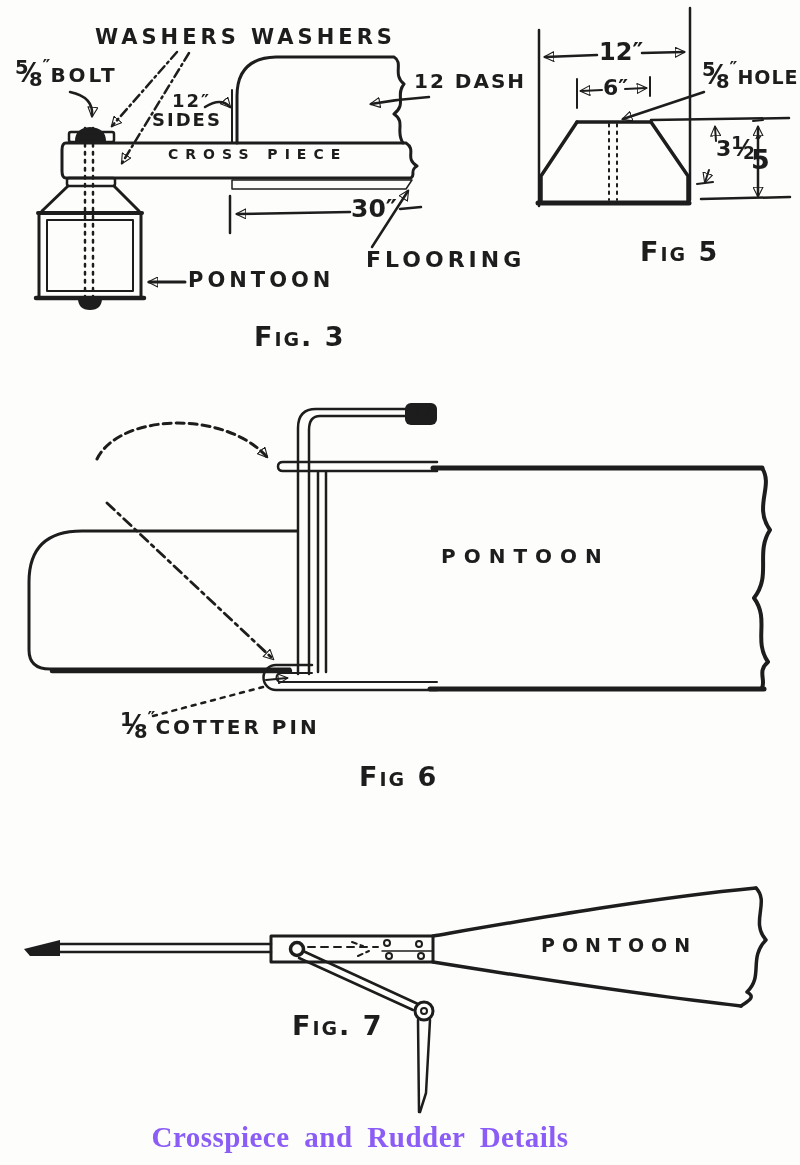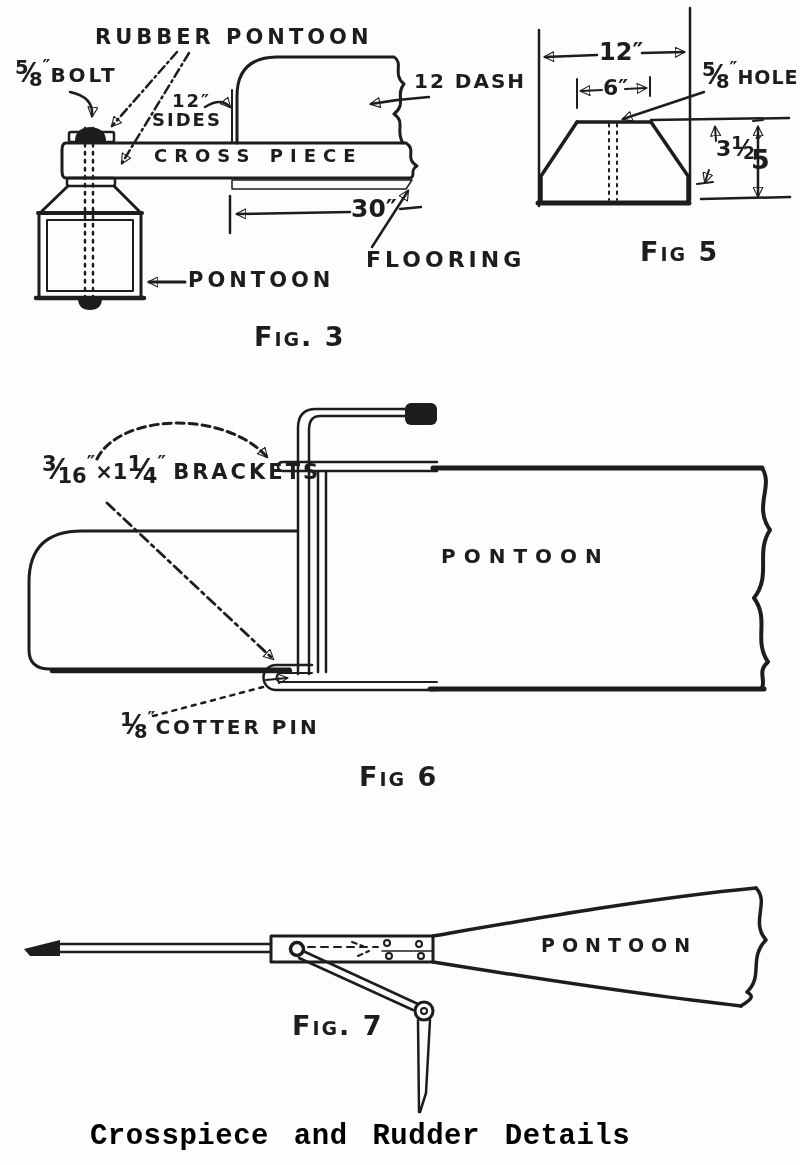--- a/index.html
+++ b/index.html
@@ -15,22 +15,22 @@
   #art .ink { fill:#1d1d1d; stroke:none; }
   .lbl { position:absolute; font-weight:700; white-space:nowrap; line-height:1.05; }
   .hand { font-family:"DejaVu Sans", sans-serif; }
   .fr { display:inline-block; white-space:nowrap; }
   .fr .n  { display:inline-block; transform:translateY(-0.40em); font-size:0.78em; }
   .fr .sl { display:inline-block; margin:0 -2px; font-size:1.05em; }
   .fr .d  { display:inline-block; transform:translateY(0.20em); font-size:0.78em; }
   .fr .q  { display:inline-block; transform:translateY(-0.55em); font-size:0.70em; letter-spacing:0; }
   .figcap { font-variant:small-caps; letter-spacing:2px; font-size:27px; }
   .caption {
-    font-family:Liberation Mono, monospace; font-weight:700;
-    font-size:29px; letter-spacing:0.5px; word-spacing:7px; color:#000000;
+    font-family:Liberation Serif, serif; font-weight:700;
+    font-size:29px; letter-spacing:0.5px; word-spacing:7px; color:#8b5cf6;
   }
 </style>
 </head>
 <body>
 
 <div id="page">
 
   <svg id="art" width="800" height="1165" viewBox="0 0 800 1165">
     <defs>
       <marker id="ah" viewBox="0 0 10 10" refX="8.5" refY="5" markerWidth="11" markerHeight="11" orient="auto" markerUnits="userSpaceOnUse">
@@ -139,32 +139,32 @@
       <path d="M303,951 L418,1004 M299,958 L413,1010" stroke-width="2.5"></path>
       <circle cx="424" cy="1011" r="9" stroke-width="3"></circle>
       <circle cx="424" cy="1011" r="3" stroke-width="2"></circle>
       <path d="M418,1020 L419,1112 M430,1020 L426,1093 M426,1093 L420,1112" stroke-width="2.5"></path>
       <path d="M433,936 C520,921 650,898 756,888" stroke-width="3.5"></path>
       <path d="M433,962 C520,976 650,996 741,1006" stroke-width="3.5"></path>
       <path d="M756,888 C770,902 750,922 766,940 C748,958 764,976 747,992 C758,998 744,1003 741,1006" stroke-width="3.5"></path>
     </g>
   </svg>
 
-  <div class="lbl hand" style="left:95px; top:26px; font-size:21px; letter-spacing:4px;">RUBBER PONTOON</div>
+  <div class="lbl hand" style="left:95px; top:26px; font-size:21px; letter-spacing:4px;">WASHERS WASHERS</div>
 
   <div class="lbl hand" style="left:15px; top:60px; font-size:20px;text-align:right;">
     <span class="fr" style="font-size:25px;"><span class="n">5</span><span class="sl">⁄</span><span class="d">8</span><span class="q">″</span></span><span style="letter-spacing:3px;">BOLT</span>
   </div>
 
   <div class="lbl hand" style="left:152px; top:92px; font-size:18px; letter-spacing:2px;">
     <div style="padding-left:20px;">12″</div>
     <div>SIDES</div>
   </div>
 
-  <div class="lbl hand" style="left:154px; top:147px; font-size:18px; letter-spacing:7px;">CROSS  PIECE</div>
+  <div class="lbl hand" style="left:168px; top:147px; font-size:14px; letter-spacing:7px;">CROSS  PIECE</div>
 
   <div class="lbl hand" style="left:414px; top:71px; font-size:20px; letter-spacing:2px;">12 DASH</div>
 
   <div class="lbl hand" style="left:351px; top:196px; font-size:25px;">30″</div>
 
   <div class="lbl hand" style="left:366px; top:248px; font-size:22px; letter-spacing:4px;">FLOORING</div>
 
   <div class="lbl hand" style="left:188px; top:269px; font-size:21px; letter-spacing:4px;">PONTOON</div>
 
   <div class="lbl hand figcap" style="left:254px; top:323px;">Fig. 3</div>
@@ -178,23 +178,20 @@
   </div>
 
   <div class="lbl hand" style="left:716px; top:136px; font-size:22px;">
     <span>3</span><span class="fr"><span class="n">1</span><span class="sl">⁄</span><span class="d">2</span><span class="q">″</span></span>
   </div>
 
   <div class="lbl hand" style="left:751px; top:146px; font-size:27px;">5</div>
 
   <div class="lbl hand figcap" style="left:640px; top:238px;">Fig 5</div>
 
-  <div class="lbl hand" style="left:42px; top:455px; font-size:21px;">
-    <span class="fr" style="font-size:27px;"><span class="n">3</span><span class="sl">⁄</span><span class="d">16</span><span class="q">″</span></span><span>×</span><span>1</span><span class="fr" style="font-size:27px;"><span class="n">1</span><span class="sl">⁄</span><span class="d">4</span><span class="q">″</span></span>&nbsp;<span style="letter-spacing:3px;">BRACKETS</span>
-  </div>
 
   <div class="lbl hand" style="left:441px; top:546px; font-size:20px; letter-spacing:8px;">PONTOON</div>
 
   <div class="lbl hand" style="left:112px; top:712px; font-size:20px;">
     <span class="fr" style="font-size:25px;margin-left:8px;"><span class="n">1</span><span class="sl">⁄</span><span class="d">8</span><span class="q">″</span></span><span style="letter-spacing:3px;margin-top:9px;">COTTER PIN</span>
   </div>
 
   <div class="lbl hand figcap" style="left:359px; top:753px;margin-top:10px;">Fig 6</div>
 
   <div class="lbl hand" style="left:541px; top:936px; font-size:19px; letter-spacing:7px;">PONTOON</div>

